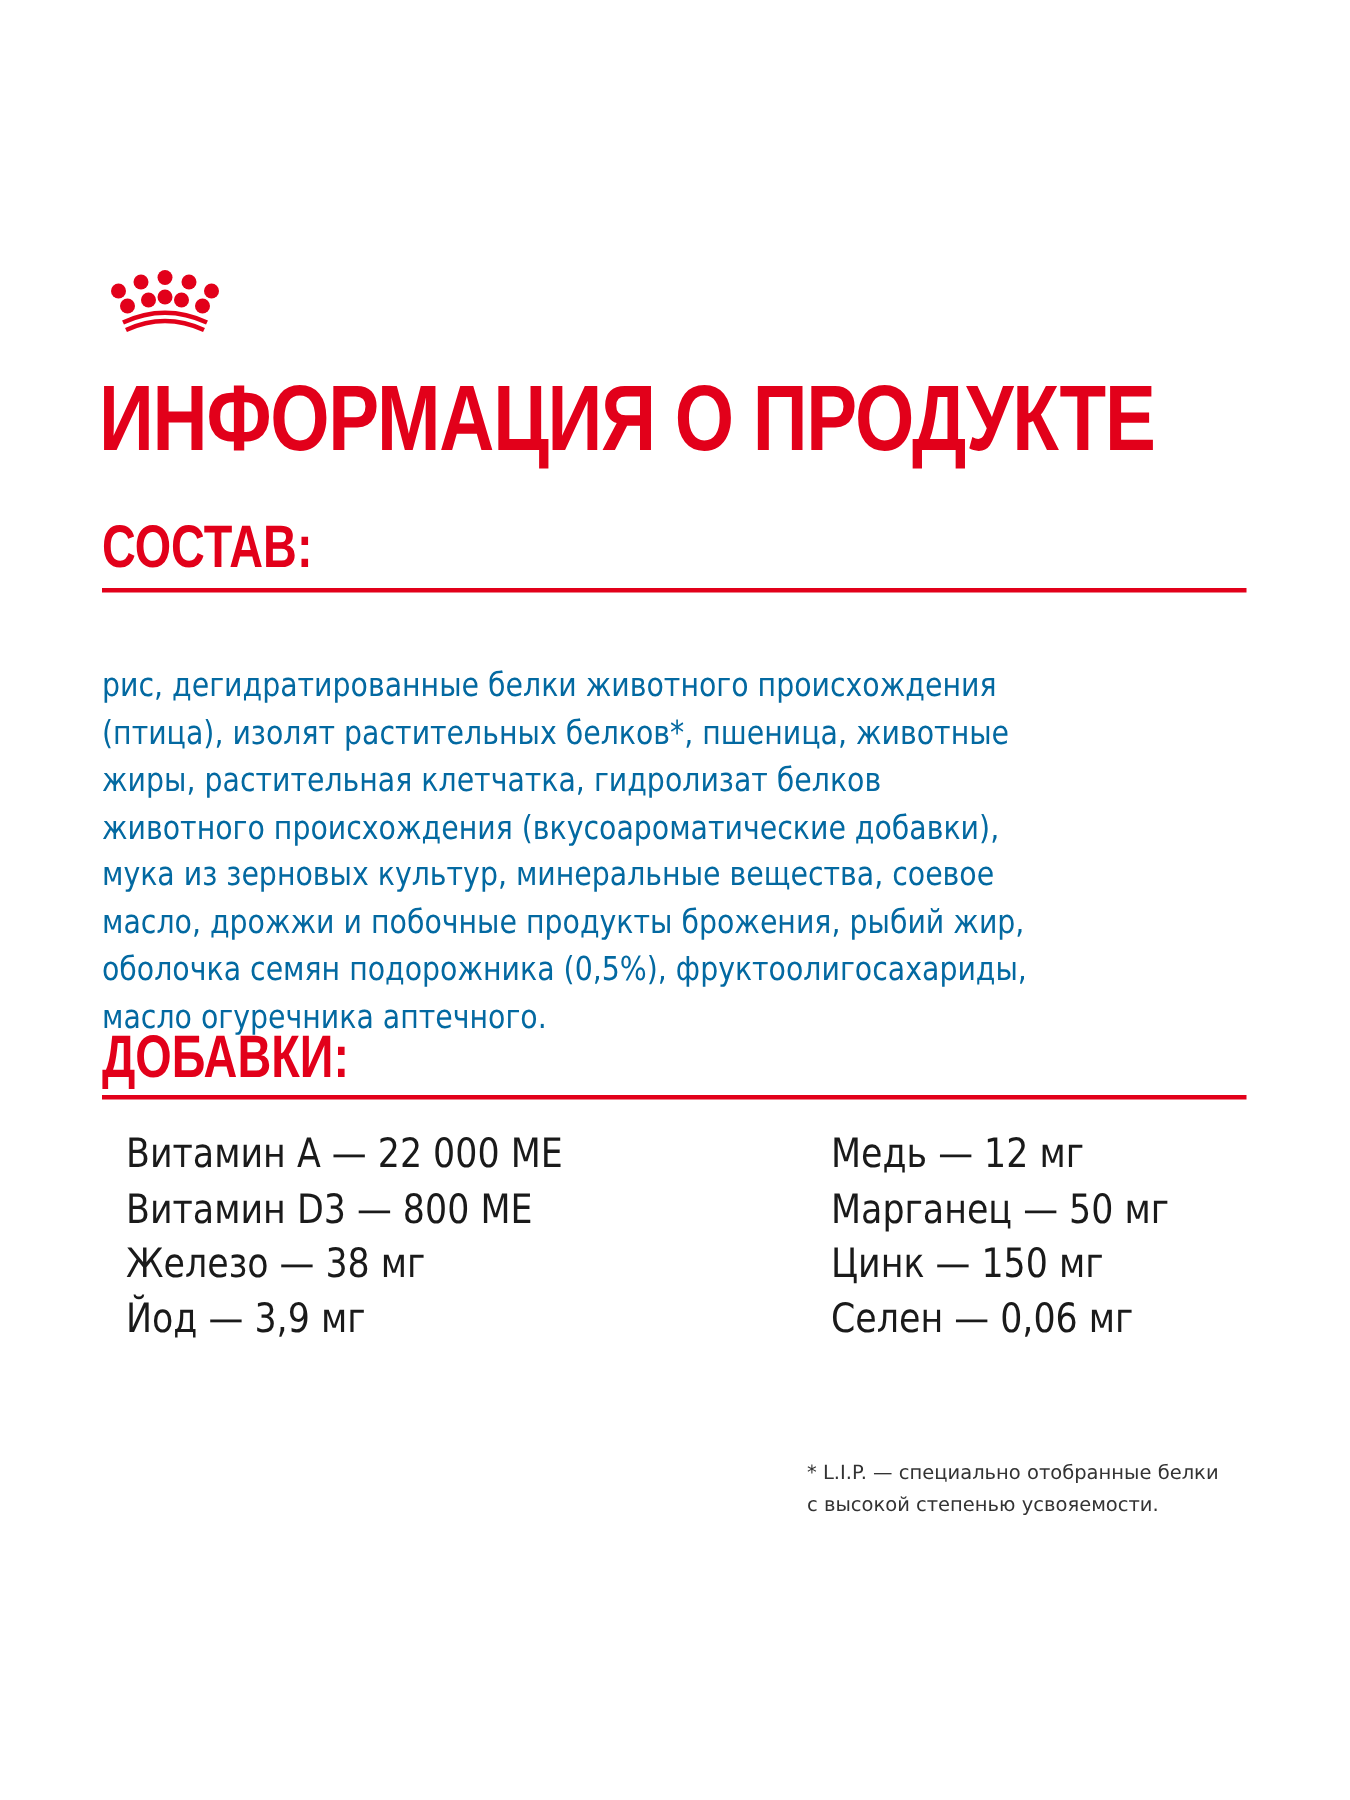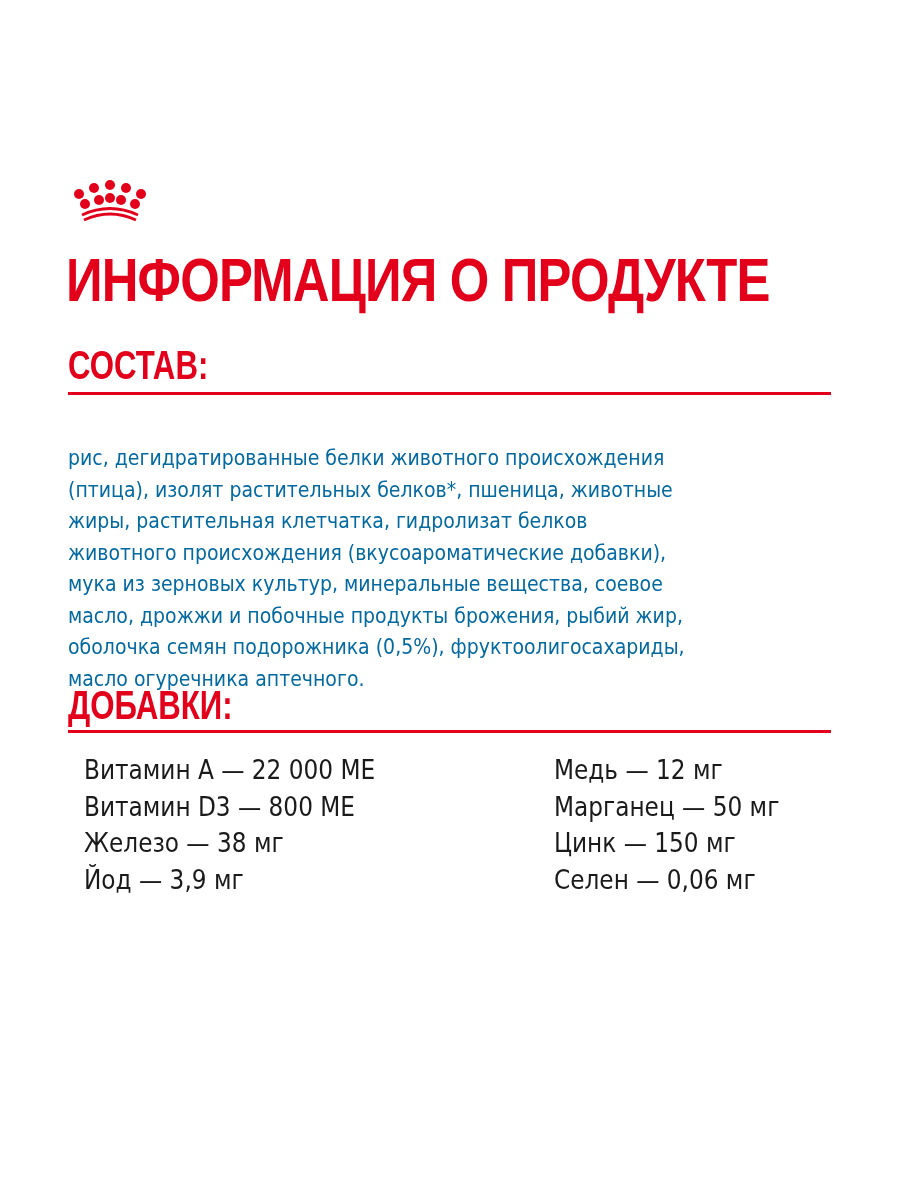--- a/index.html
+++ b/index.html
@@ -87,13 +87,15 @@
   </div>
   <div class="add-col" style="left:470px">
     <div class="add-item">Медь — 12 мг</div>
     <div class="add-item">Марганец — 50 мг</div>
     <div class="add-item">Цинк — 150 мг</div>
     <div class="add-item">Селен — 0,06 мг</div>
   </div>
 </div>
 
 <div class="footnote">
+  <div>* L.I.P. — специально отобранные белки</div>
+  <div>с высокой степенью усвояемости.</div>
 </div>
 
 </body></html>

